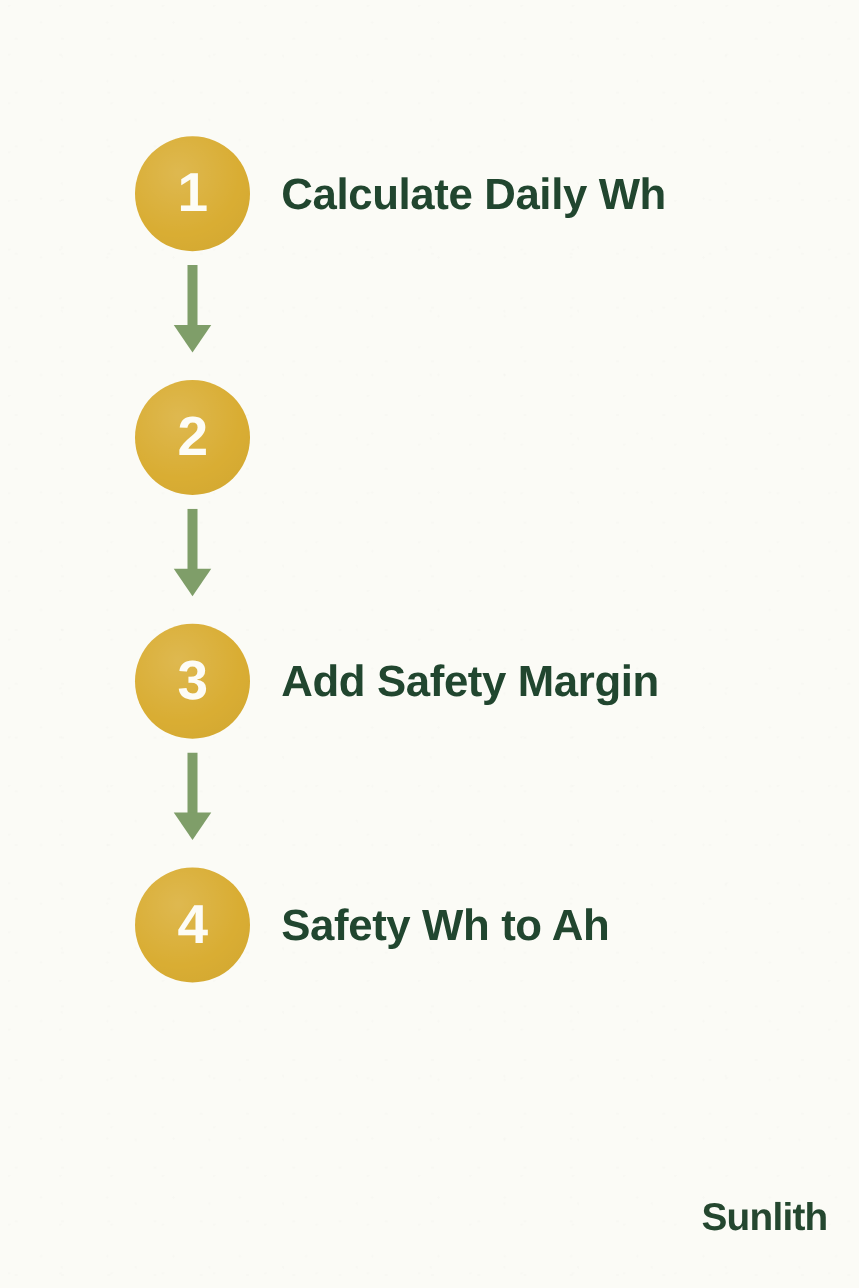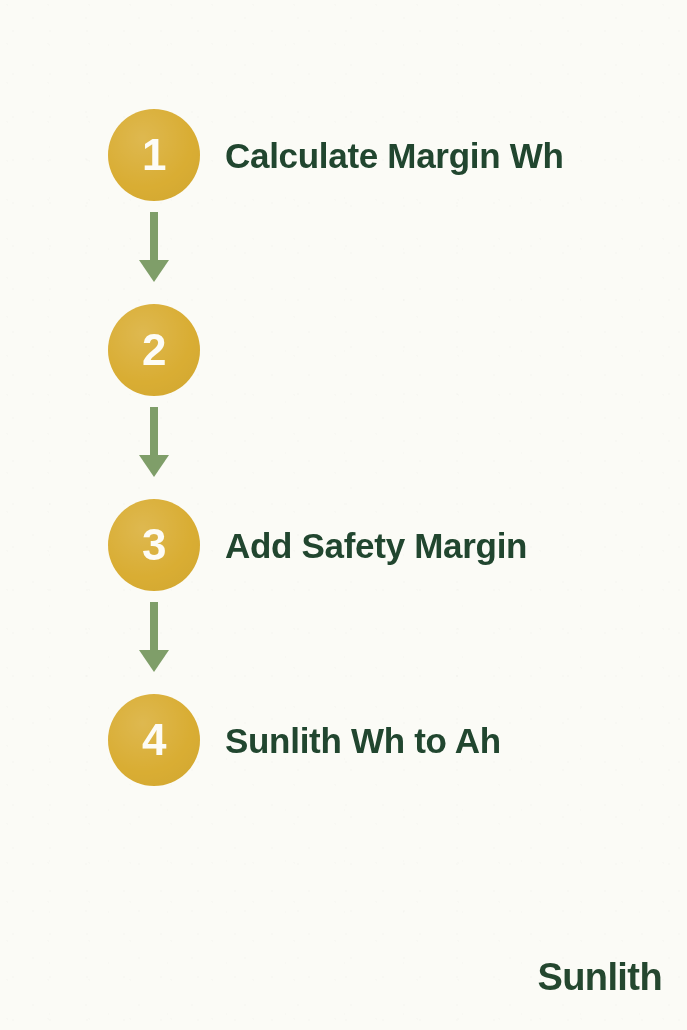--- a/index.html
+++ b/index.html
@@ -110,21 +110,21 @@
     width: 222px;
     height: 40px;
     display: flex;
     align-items: baseline;
     justify-content: flex-end;
     color: #24472f;
     white-space: nowrap;
   }
 
   .brand-primary {
-    font-size: 38px;
+    font-size: 31px;
     font-weight: bold;
     letter-spacing: -0.6px;
     line-height: 1;
   }
 
   .brand-secondary {
     font-size: 25px;
     font-weight: normal;
     letter-spacing: 1.4px;
     line-height: 1;
@@ -135,21 +135,21 @@
 <body>
 
 <div class="paper-grain"></div>
 
 <div class="flow">
 
   <div class="step-row" style="top:109px;">
     <div class="step-badge">
       <span class="step-number">1</span>
     </div>
-    <span class="step-label">Calculate Margin Wh</span>
+    <span class="step-label">Calculate Daily Wh</span>
   </div>
 
   <div class="connector" style="top:212px;">
     <svg width="32" height="72" viewBox="0 0 32 72">
       <rect x="12" y="0" width="8" height="52" fill="#7f9e69"></rect>
       <path d="M16 70 L1 48 L31 48 Z" fill="#7f9e69"></path>
     </svg>
   </div>
 
   <div class="step-row" style="top:304px;">
@@ -176,20 +176,20 @@
     <svg width="32" height="72" viewBox="0 0 32 72">
       <rect x="12" y="0" width="8" height="52" fill="#7f9e69"></rect>
       <path d="M16 70 L1 48 L31 48 Z" fill="#7f9e69"></path>
     </svg>
   </div>
 
   <div class="step-row" style="top:694px;">
     <div class="step-badge">
       <span class="step-number">4</span>
     </div>
-    <span class="step-label">Sunlith Wh to Ah</span>
+    <span class="step-label">Safety Wh to Ah</span>
   </div>
 
 </div>
 
 <div class="brand">
   <span class="brand-primary">Sunlith</span>
 </div>
 
 </body></html>

